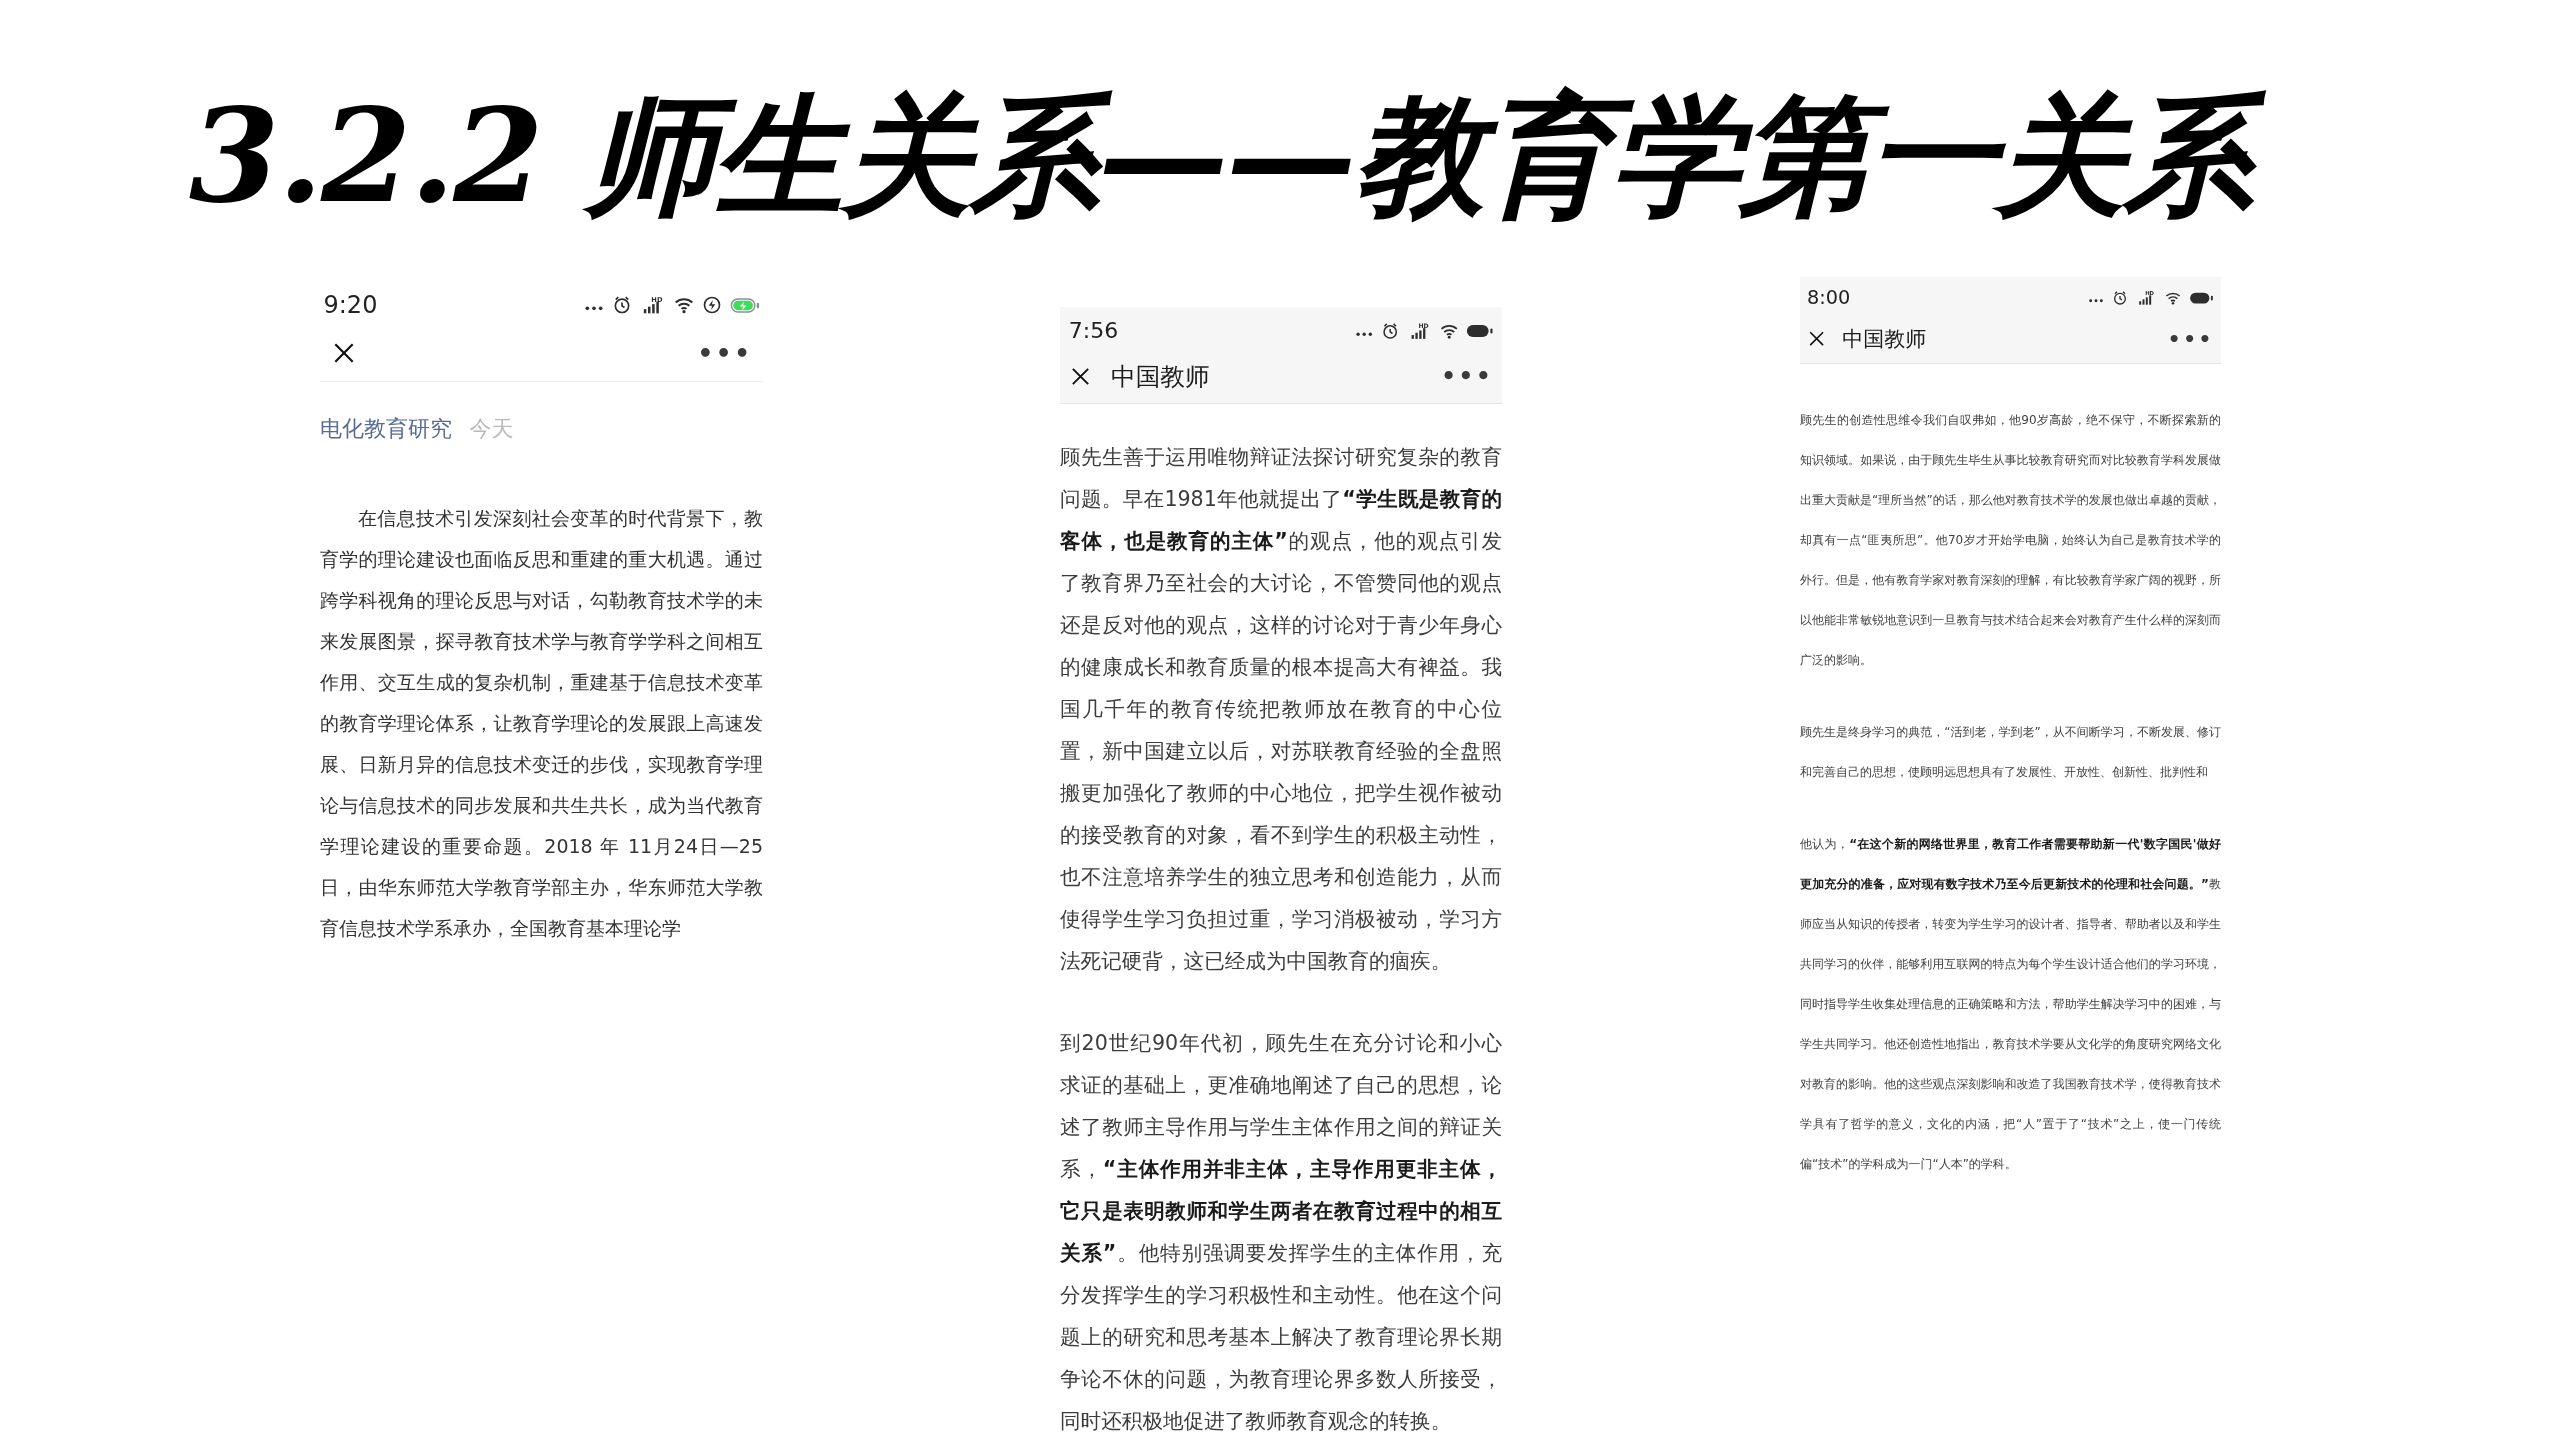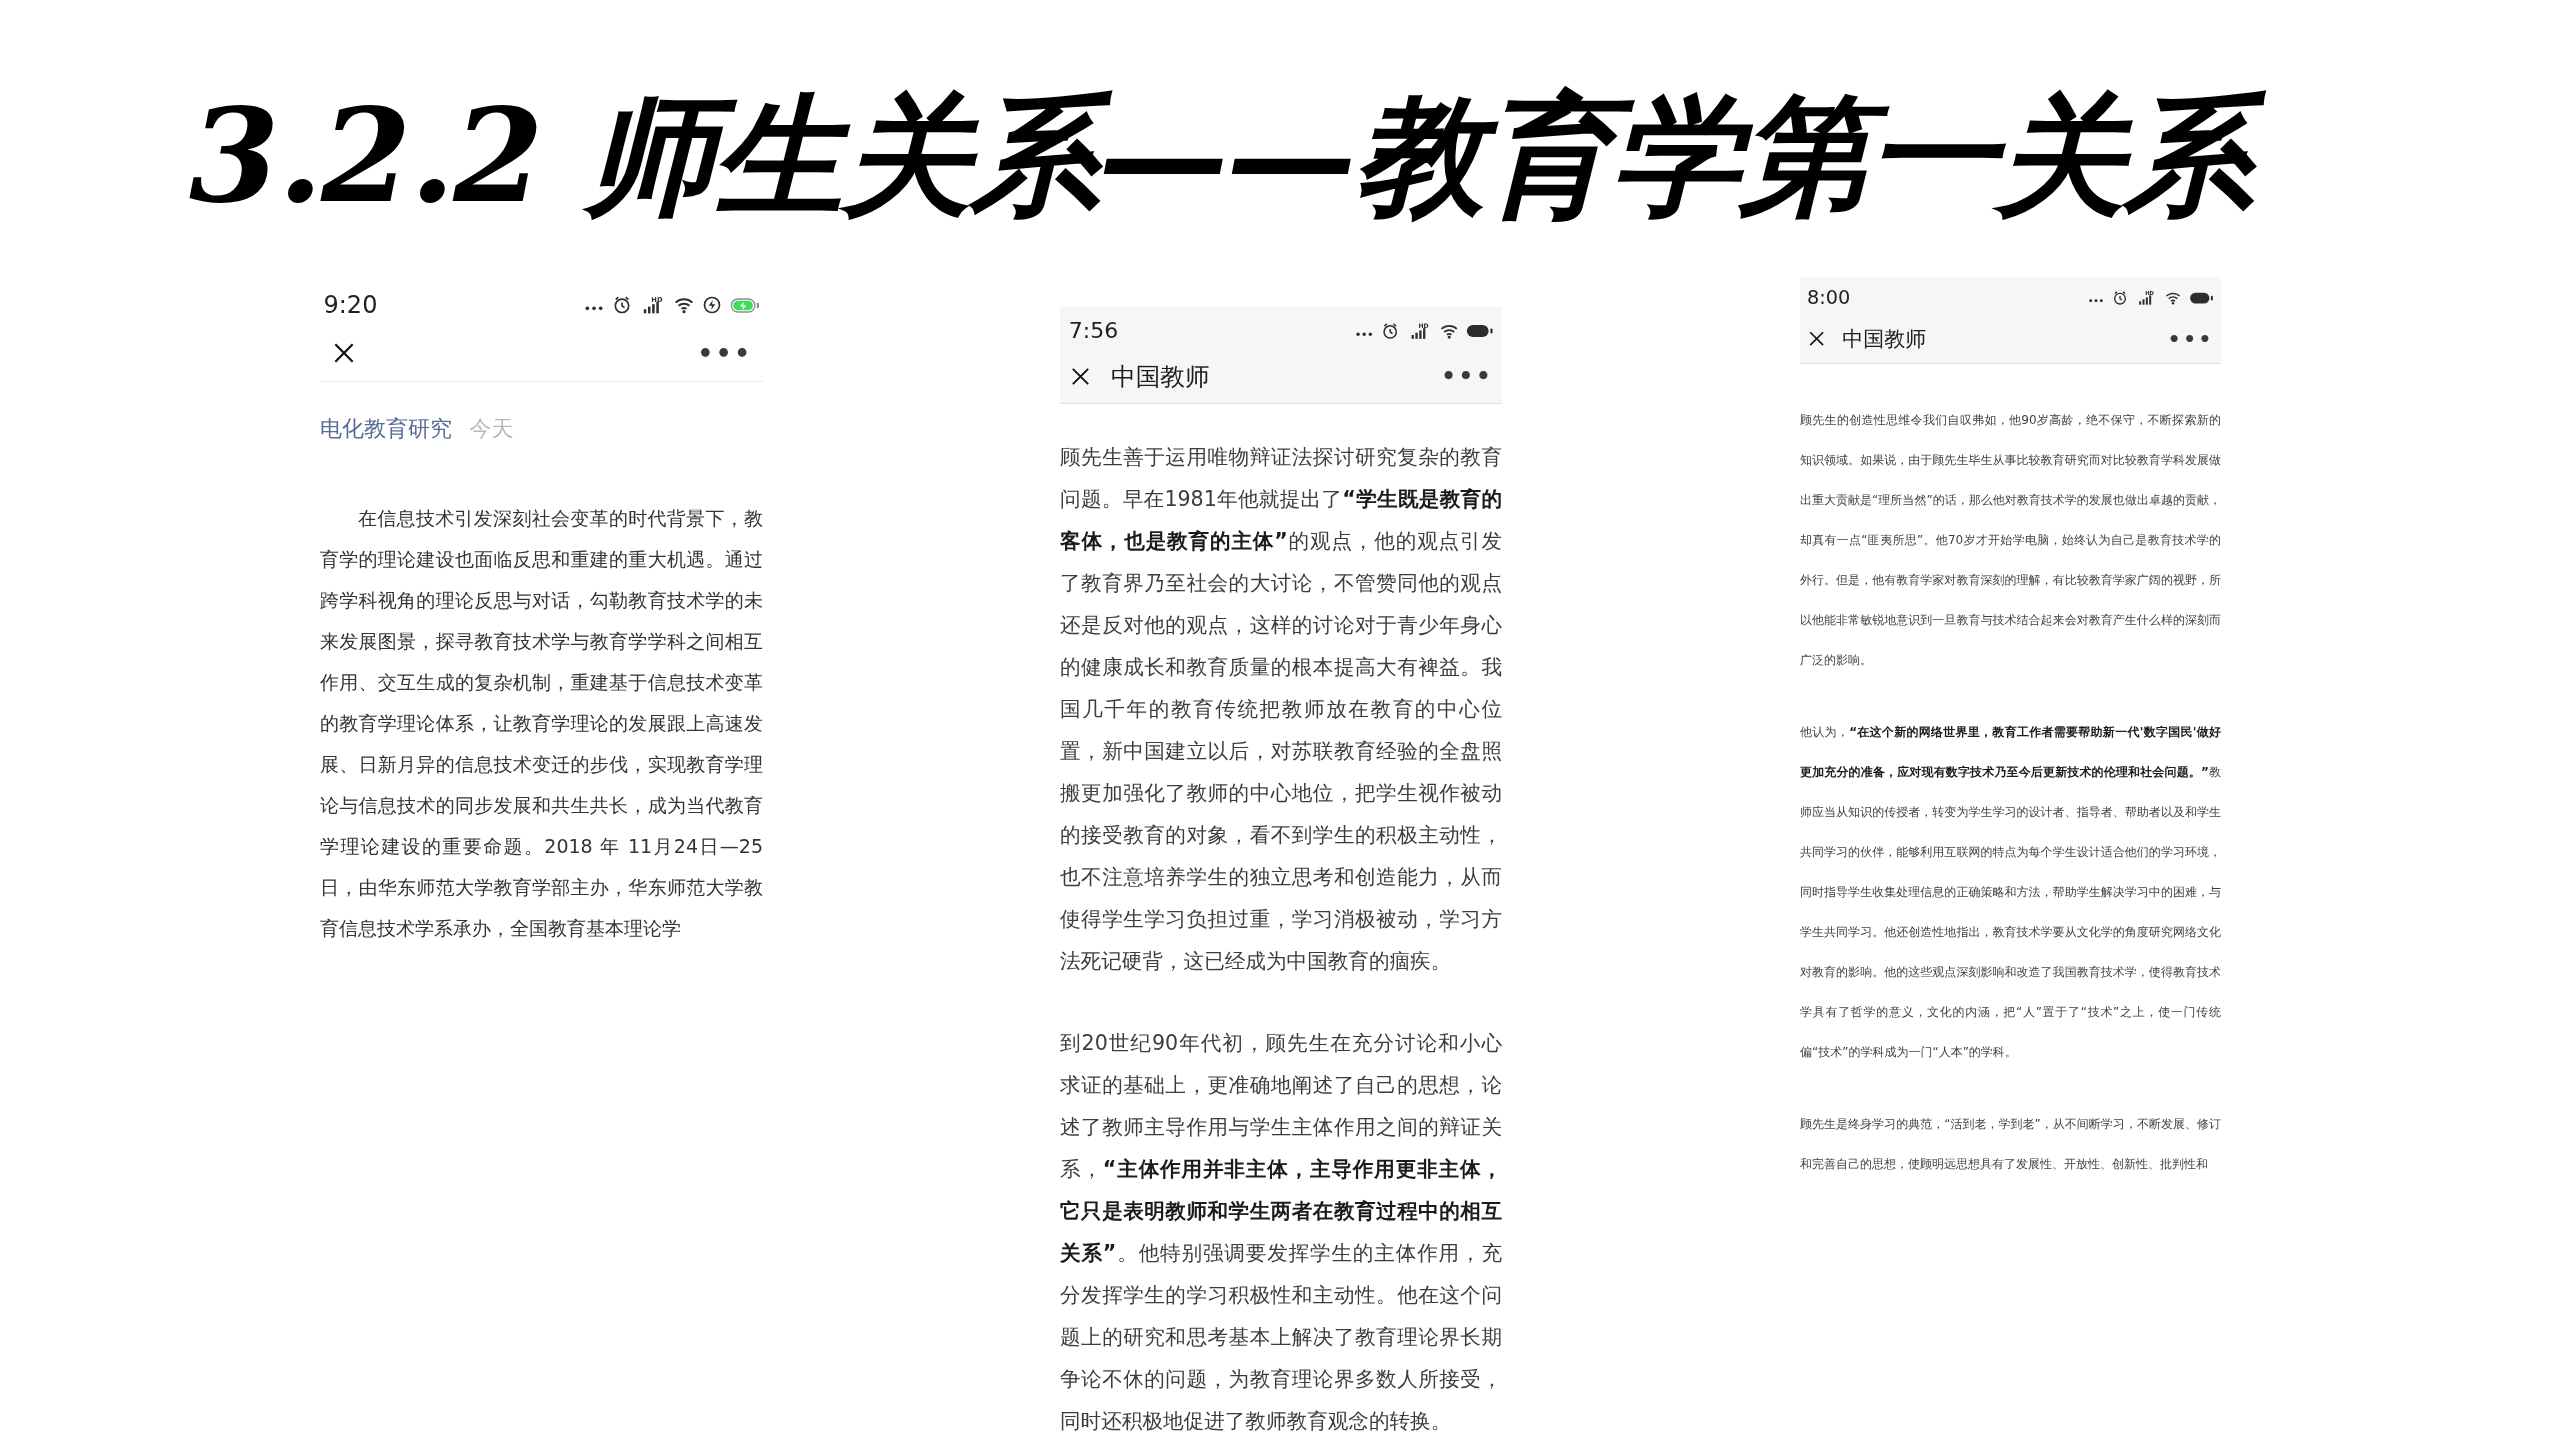--- a/index.html
+++ b/index.html
@@ -260,19 +260,19 @@
           <svg width="19.3" height="19.3" viewBox="0 0 24 24">
               <path d="M4 4 L20 20 M20 4 L4 20" stroke="#111" stroke-width="2" fill="none"></path>
             </svg>
         </span>
         <span class="nav-title">中国教师</span>
         <span class="more-btn">•••</span>
       </div>
     </div>
     <div class="body">
         <p><span>顾先生的创造性思维令我们自叹弗如，他90岁高龄，绝不保守，不断探索新的知识领域。如果说，由于顾先生毕生从事比较教育研究而对比较教育学科发展做出重大贡献是“理所当然”的话，那么他对教育技术学的发展也做出卓越的贡献，却真有一点“匪夷所思”。他70岁才开始学电脑，始终认为自己是教育技术学的外行。但是，他有教育学家对教育深刻的理解，有比较教育学家广阔的视野，所以他能非常敏锐地意识到一旦教育与技术结合起来会对教育产生什么样的深刻而广泛的影响。</span></p>
+        <p><span>顾先生是终身学习的典范，“活到老，学到老”，从不间断学习，不断发展、修订和完善自己的思想，使顾明远思想具有了发展性、开放性、创新性、批判性和</span></p>
         <p><span>他认为，</span><span class="b">“在这个新的网络世界里，教育工作者需要帮助新一代'数字国民'做好更加充分的准备，应对现有数字技术乃至今后更新技术的伦理和社会问题。”</span><span>教师应当从知识的传授者，转变为学生学习的设计者、指导者、帮助者以及和学生共同学习的伙伴，能够利用互联网的特点为每个学生设计适合他们的学习环境，同时指导学生收集处理信息的正确策略和方法，帮助学生解决学习中的困难，与学生共同学习。他还创造性地指出，教育技术学要从文化学的角度研究网络文化对教育的影响。他的这些观点深刻影响和改造了我国教育技术学，使得教育技术学具有了哲学的意义，文化的内涵，把“人”置于了“技术”之上，使一门传统偏“技术”的学科成为一门“人本”的学科。</span></p>
-        <p><span>顾先生是终身学习的典范，“活到老，学到老”，从不间断学习，不断发展、修订和完善自己的思想，使顾明远思想具有了发展性、开放性、创新性、批判性和</span></p>
       </div>
   </div>
 
 </div>
 
 
 </body></html>

